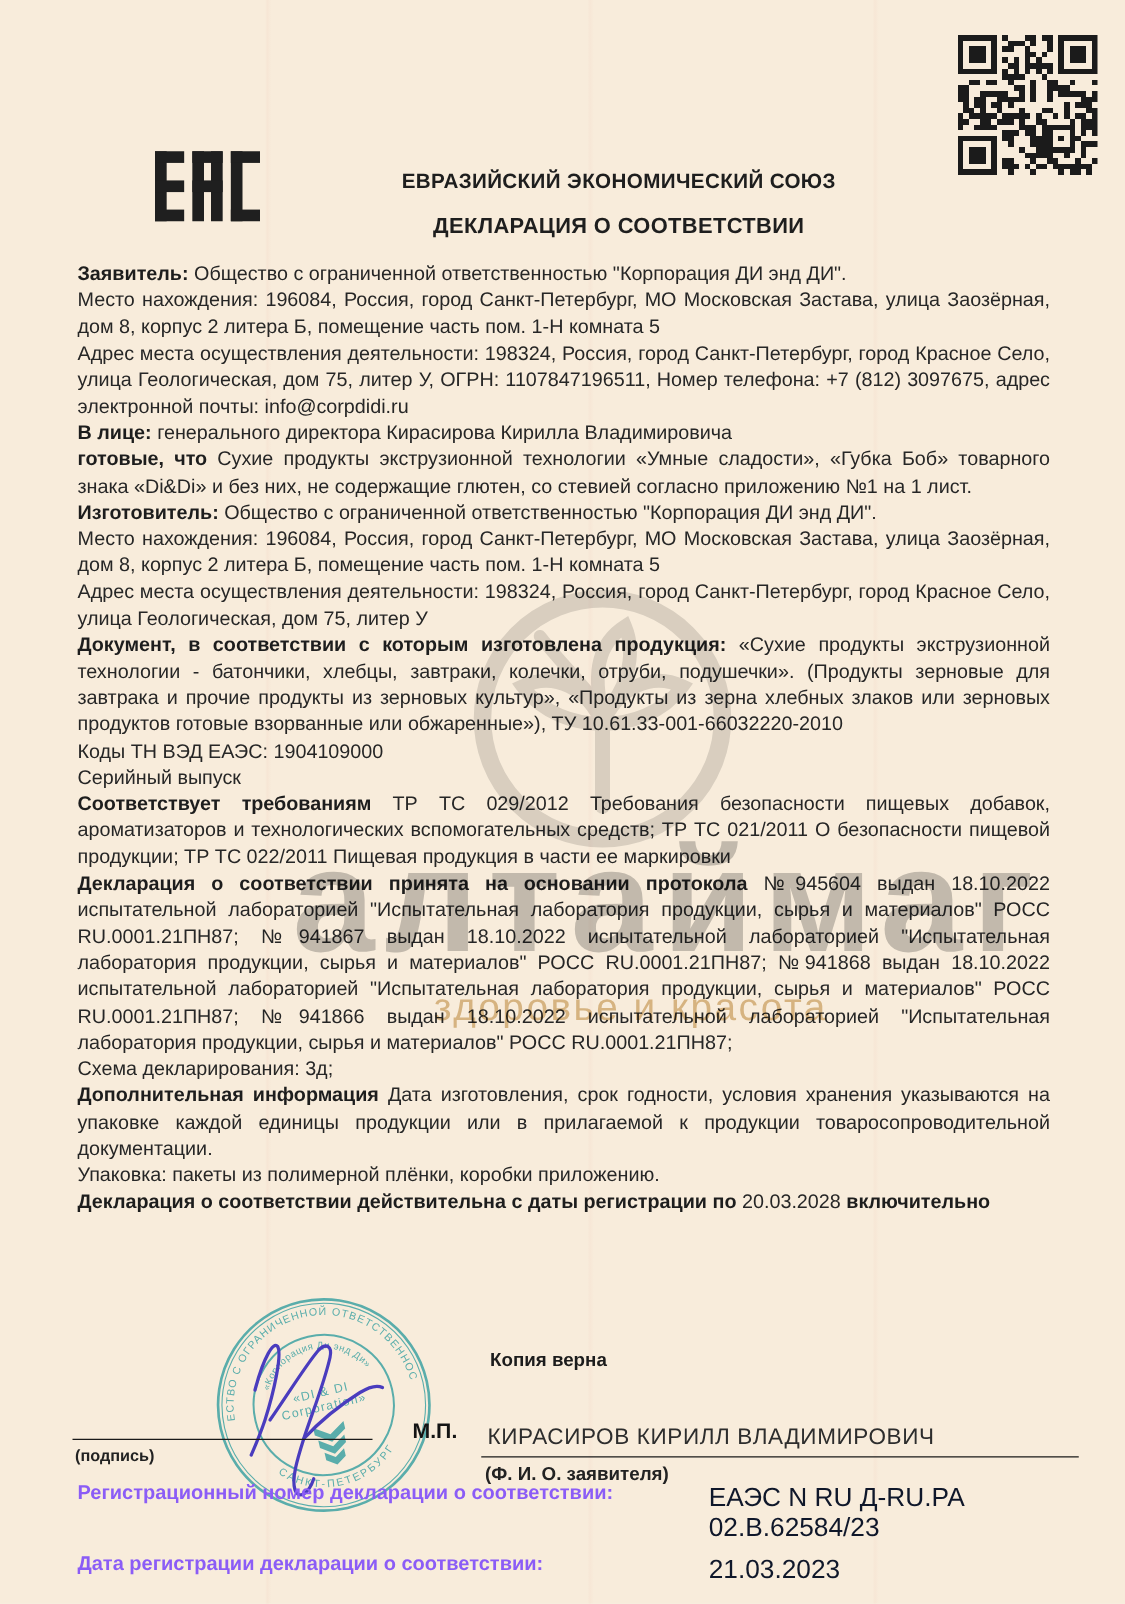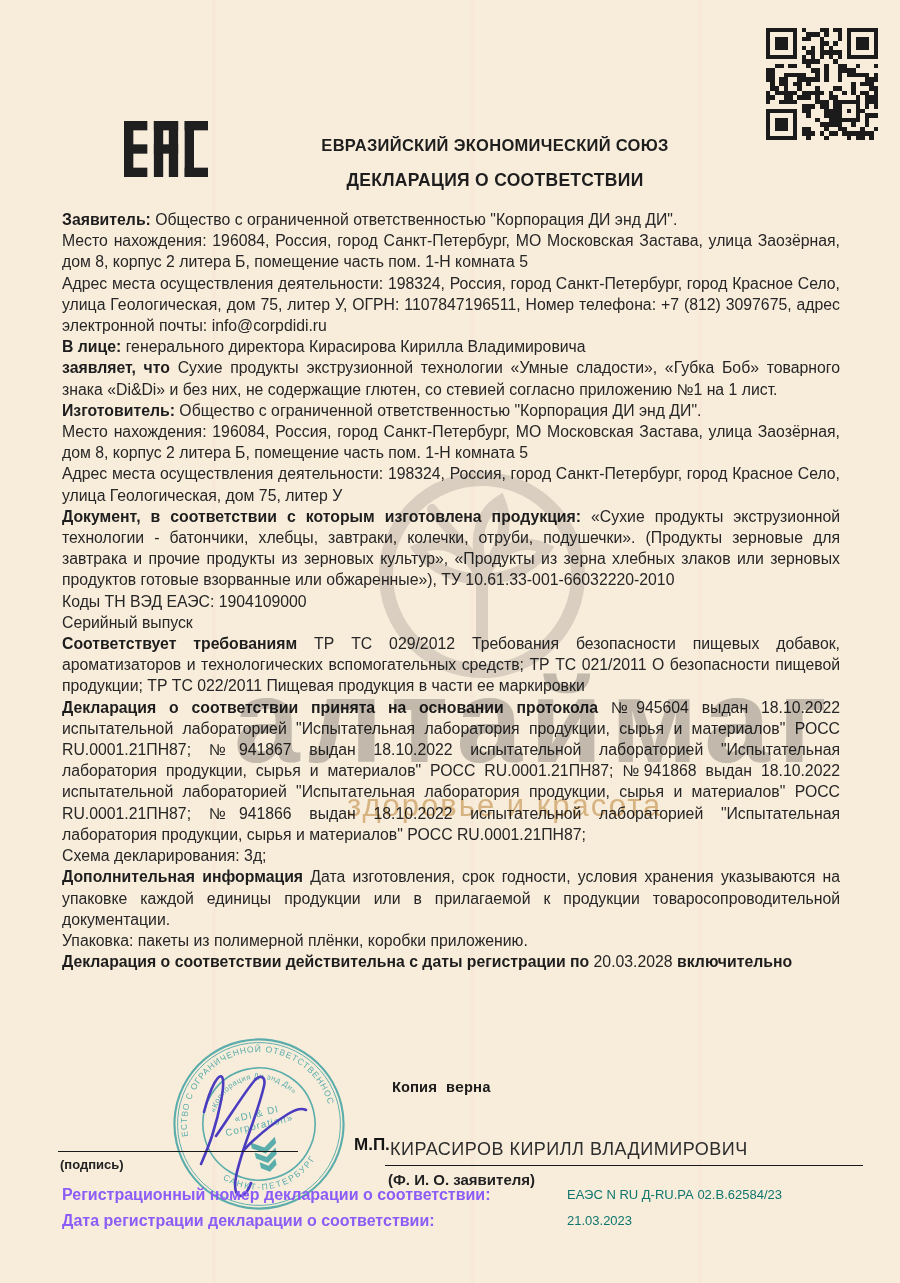--- a/index.html
+++ b/index.html
@@ -24,32 +24,32 @@
   .wm{position:absolute;pointer-events:none;mix-blend-mode:multiply;}
   .wm-emblem{left:374px;top:467px;width:216px;height:216px;opacity:.20;}
   .wm-brand{left:234px;top:662px;font-size:118px;font-weight:bold;letter-spacing:8px;
     color:#8c8c8c;opacity:.48;white-space:nowrap;line-height:1;}
   .wm-tagline{left:302px;top:790px;font-size:31px;letter-spacing:2px;
     color:#c79c54;opacity:.62;white-space:nowrap;line-height:1;margin-left:45px;}
   
   .stamp{position:absolute;left:170px;top:1035px;width:178px;height:178px;
     transform:rotate(-13deg);opacity:.85;}
   .signature{position:absolute;left:178px;top:1052px;width:170px;height:150px;}
-  .copy-note{position:absolute;left:392px;top:1080px;font-family:Liberation Mono, monospace;
+  .copy-note{position:absolute;left:392px;top:1080px;font-family:Liberation Sans, sans-serif;
     font-weight:bold;font-size:15px;color:#1c1c1c;}
-  .mp{position:absolute;left:330px;top:1135px;font-weight:bold;font-size:17px;color:#141414;margin-left:24px;}
+  .mp{position:absolute;left:330px;top:1135px;font-weight:bold;font-size:17px;color:#141414;}
   .sig-line{position:absolute;left:58px;top:1151px;width:240px;border-top:1.7px solid #1a1a1a;}
   .sig-caption{position:absolute;left:60px;top:1157px;font-weight:bold;font-size:13px;color:#222;}
   .applicant-name{position:absolute;left:390px;top:1139px;font-size:18px;letter-spacing:.5px;color:#2d2d2d;}
   .name-line{position:absolute;left:385px;top:1165px;width:478px;border-top:1.7px solid #1a1a1a;}
   .name-caption{position:absolute;left:388px;top:1171px;font-weight:bold;font-size:15px;color:#222;}
   .registration{position:absolute;left:62px;top:1186px;width:800px;}
   .reg-row{display:flex;align-items:flex-start;margin-bottom:8px;}
   .reg-label{flex:0 0 505px;font-weight:bold;font-size:16px;color:#8b5cf6;}
-  .reg-value{font-size:13px;color:#0f766e;padding-top:1px;text-align:center;}
+  .reg-value{font-size:21px;color:#0f172a;padding-top:1px;}
 </style>
 </head>
 <body>
 
 <div class="page">
   <div class="streaks"></div>
 
   <svg class="eac-logo" viewBox="0 0 90 60">
     <g fill="#1f1f1f">
       <rect x="0" y="0" width="10" height="60"></rect>
@@ -396,21 +396,21 @@
       <rect x="20" y="24" width="1" height="1" fill="#1b1b1b"></rect>
       <rect x="21" y="24" width="1" height="1" fill="#1b1b1b"></rect>
       <rect x="23" y="24" width="1" height="1" fill="#1b1b1b"></rect>
     </svg>
 
   <div class="doc-body">
       <p><b>Заявитель:</b><span> Общество с ограниченной ответственностью "Корпорация ДИ энд ДИ".</span></p>
       <p><span>Место нахождения: 196084, Россия, город Санкт-Петербург, МО Московская Застава, улица Заозёрная, дом 8, корпус 2 литера Б, помещение часть пом. 1-Н комната 5</span></p>
       <p><span>Адрес места осуществления деятельности: 198324, Россия, город Санкт-Петербург, город Красное Село, улица Геологическая, дом 75, литер У, ОГРН: 1107847196511, Номер телефона: +7 (812) 3097675, адрес электронной почты: info@corpdidi.ru</span></p>
       <p><b>В лице:</b><span> генерального директора Кирасирова Кирилла Владимировича</span></p>
-      <p><b>заявляет, что</b><span> Сухие продукты экструзионной технологии «Умные сладости», «Губка Боб» товарного знака «Di&amp;Di» и без них, не содержащие глютен, со стевией согласно приложению №1 на 1 лист.</span></p>
+      <p><b>готовые, что</b><span> Сухие продукты экструзионной технологии «Умные сладости», «Губка Боб» товарного знака «Di&amp;Di» и без них, не содержащие глютен, со стевией согласно приложению №1 на 1 лист.</span></p>
       <p><b>Изготовитель:</b><span> Общество с ограниченной ответственностью "Корпорация ДИ энд ДИ".</span></p>
       <p><span>Место нахождения: 196084, Россия, город Санкт-Петербург, МО Московская Застава, улица Заозёрная, дом 8, корпус 2 литера Б, помещение часть пом. 1-Н комната 5</span></p>
       <p><span>Адрес места осуществления деятельности: 198324, Россия, город Санкт-Петербург, город Красное Село, улица Геологическая, дом 75, литер У</span></p>
       <p><b>Документ, в соответствии с которым изготовлена продукция:</b><span> «Сухие продукты экструзионной технологии - батончики, хлебцы, завтраки, колечки, отруби, подушечки». (Продукты зерновые для завтрака и прочие продукты из зерновых культур», «Продукты из зерна хлебных злаков или зерновых продуктов готовые взорванные или обжаренные»), ТУ 10.61.33-001-66032220-2010</span></p>
       <p><span>Коды ТН ВЭД ЕАЭС: 1904109000</span></p>
       <p><span>Серийный выпуск</span></p>
       <p><b>Соответствует требованиям</b><span> ТР ТС 029/2012 Требования безопасности пищевых добавок, ароматизаторов и технологических вспомогательных средств; ТР ТС 021/2011 О безопасности пищевой продукции; ТР ТС 022/2011 Пищевая продукция в части ее маркировки</span></p>
       <p><b>Декларация о соответствии принята на основании протокола</b><span> №945604 выдан 18.10.2022 испытательной лабораторией "Испытательная лаборатория продукции, сырья и материалов" РОСС RU.0001.21ПН87; №941867 выдан 18.10.2022 испытательной лабораторией "Испытательная лаборатория продукции, сырья и материалов" РОСС RU.0001.21ПН87; №941868 выдан 18.10.2022 испытательной лабораторией "Испытательная лаборатория продукции, сырья и материалов" РОСС RU.0001.21ПН87; №941866 выдан 18.10.2022 испытательной лабораторией "Испытательная лаборатория продукции, сырья и материалов" РОСС RU.0001.21ПН87;</span></p>
       <p><span>Схема декларирования: 3д;</span></p>
       <p><b>Дополнительная информация</b><span> Дата изготовления, срок годности, условия хранения указываются на упаковке каждой единицы продукции или в прилагаемой к продукции товаросопроводительной документации.</span></p>

